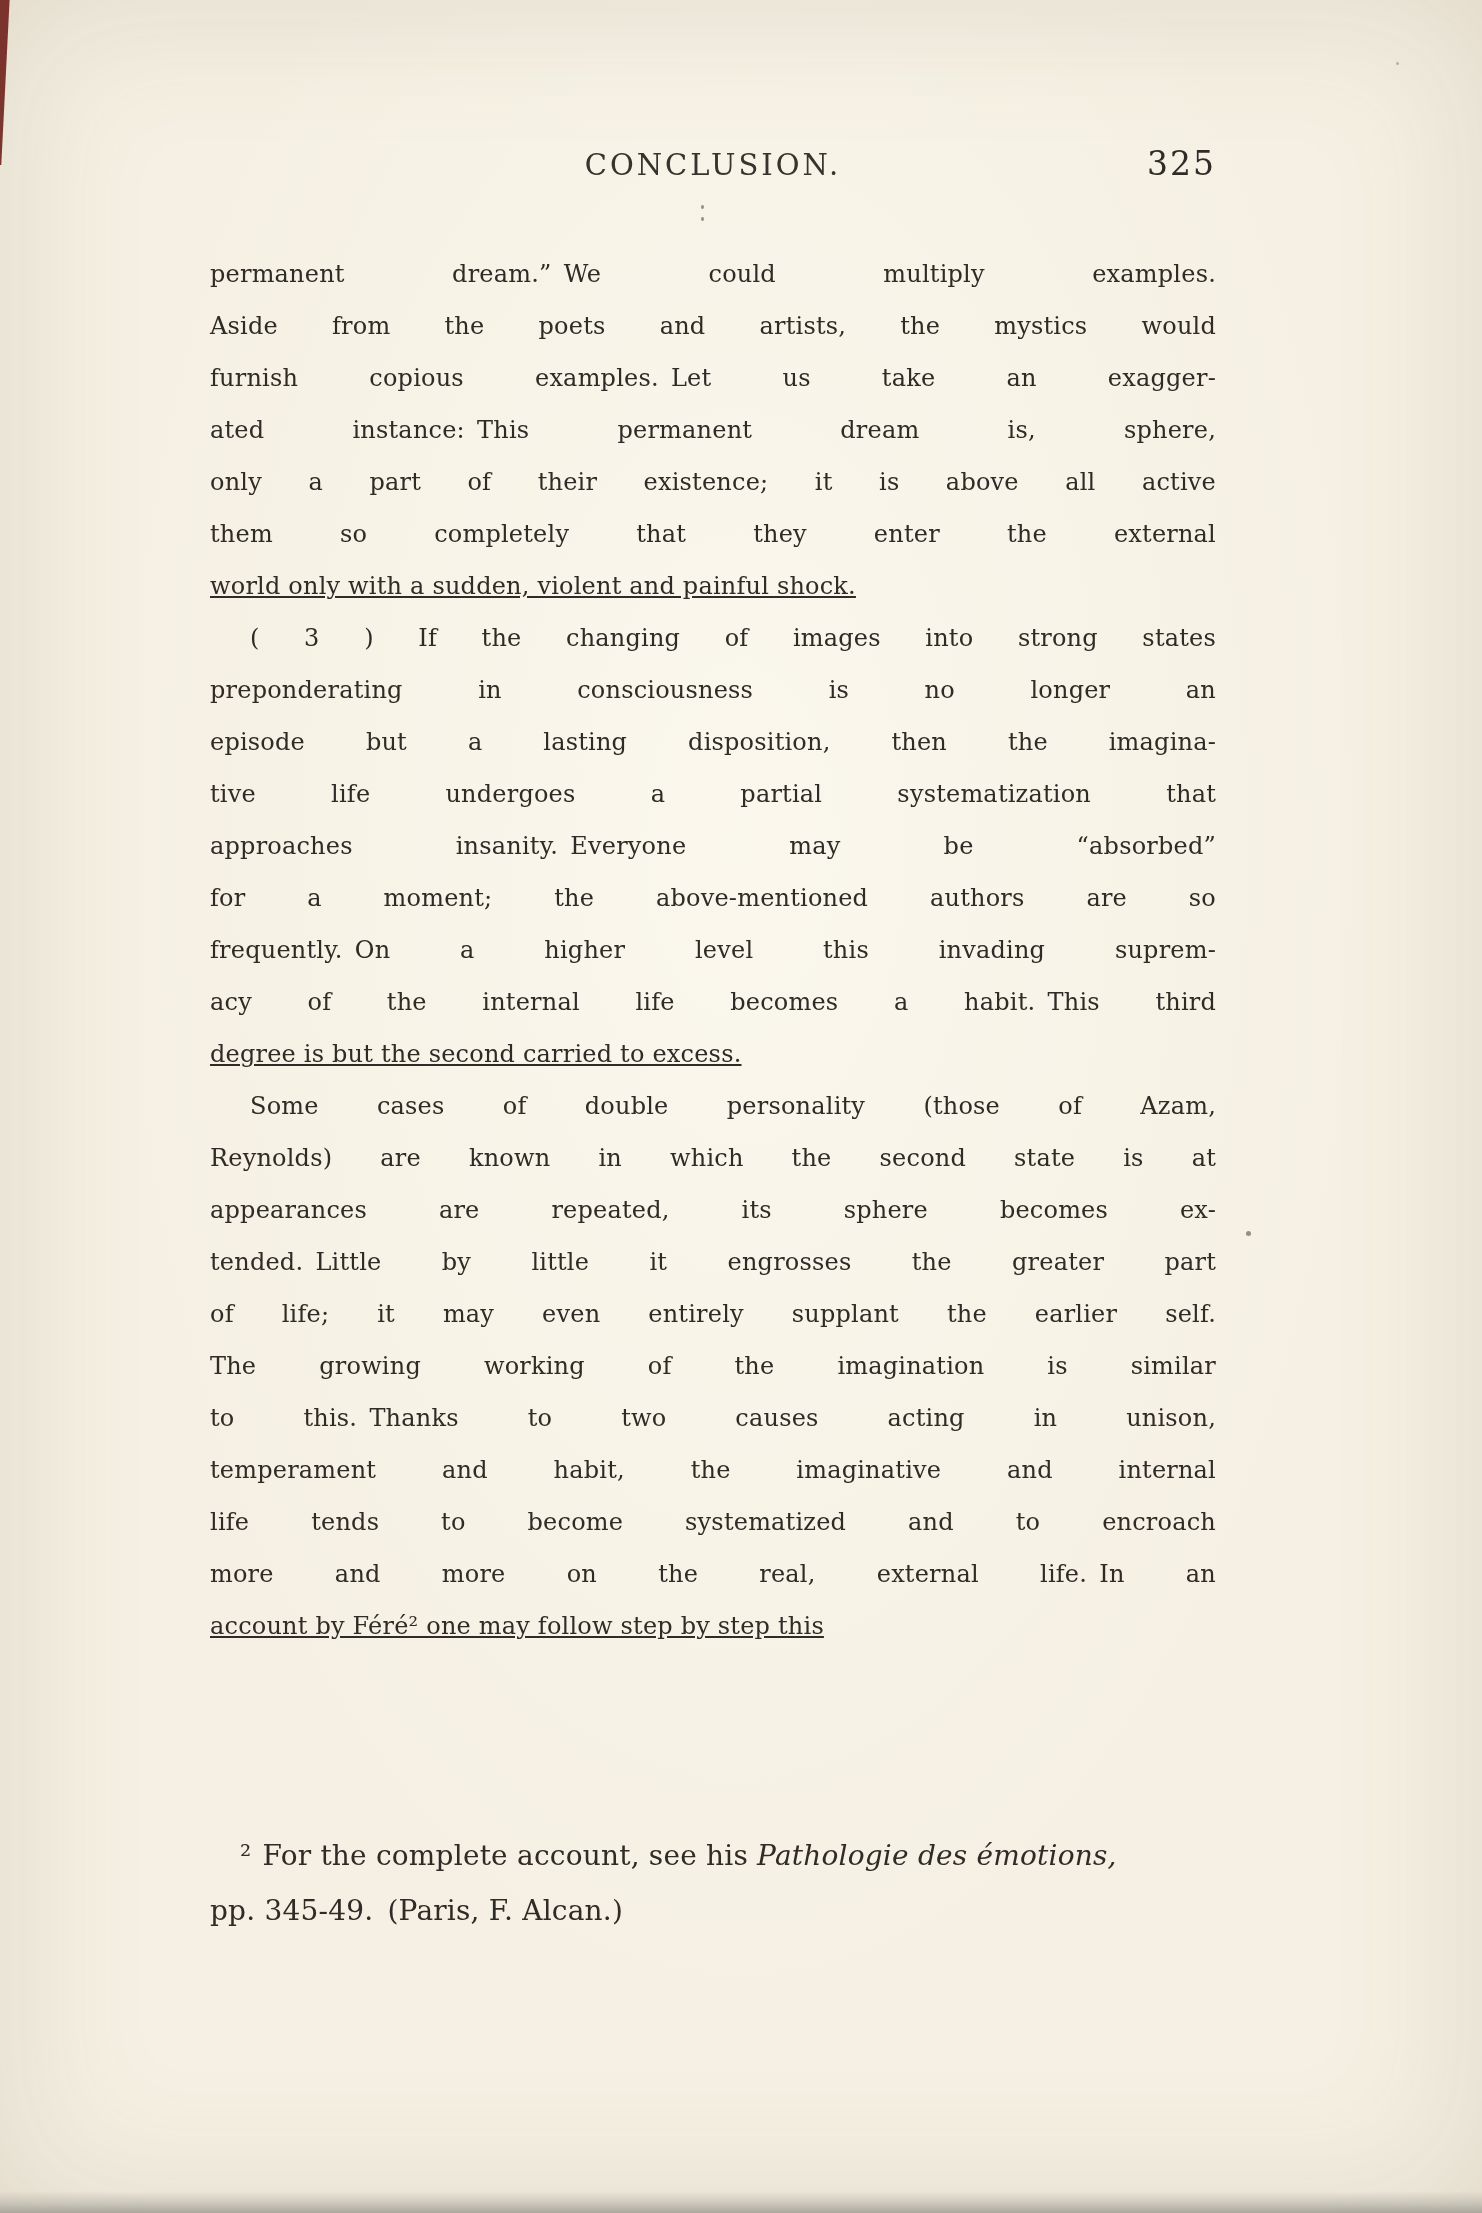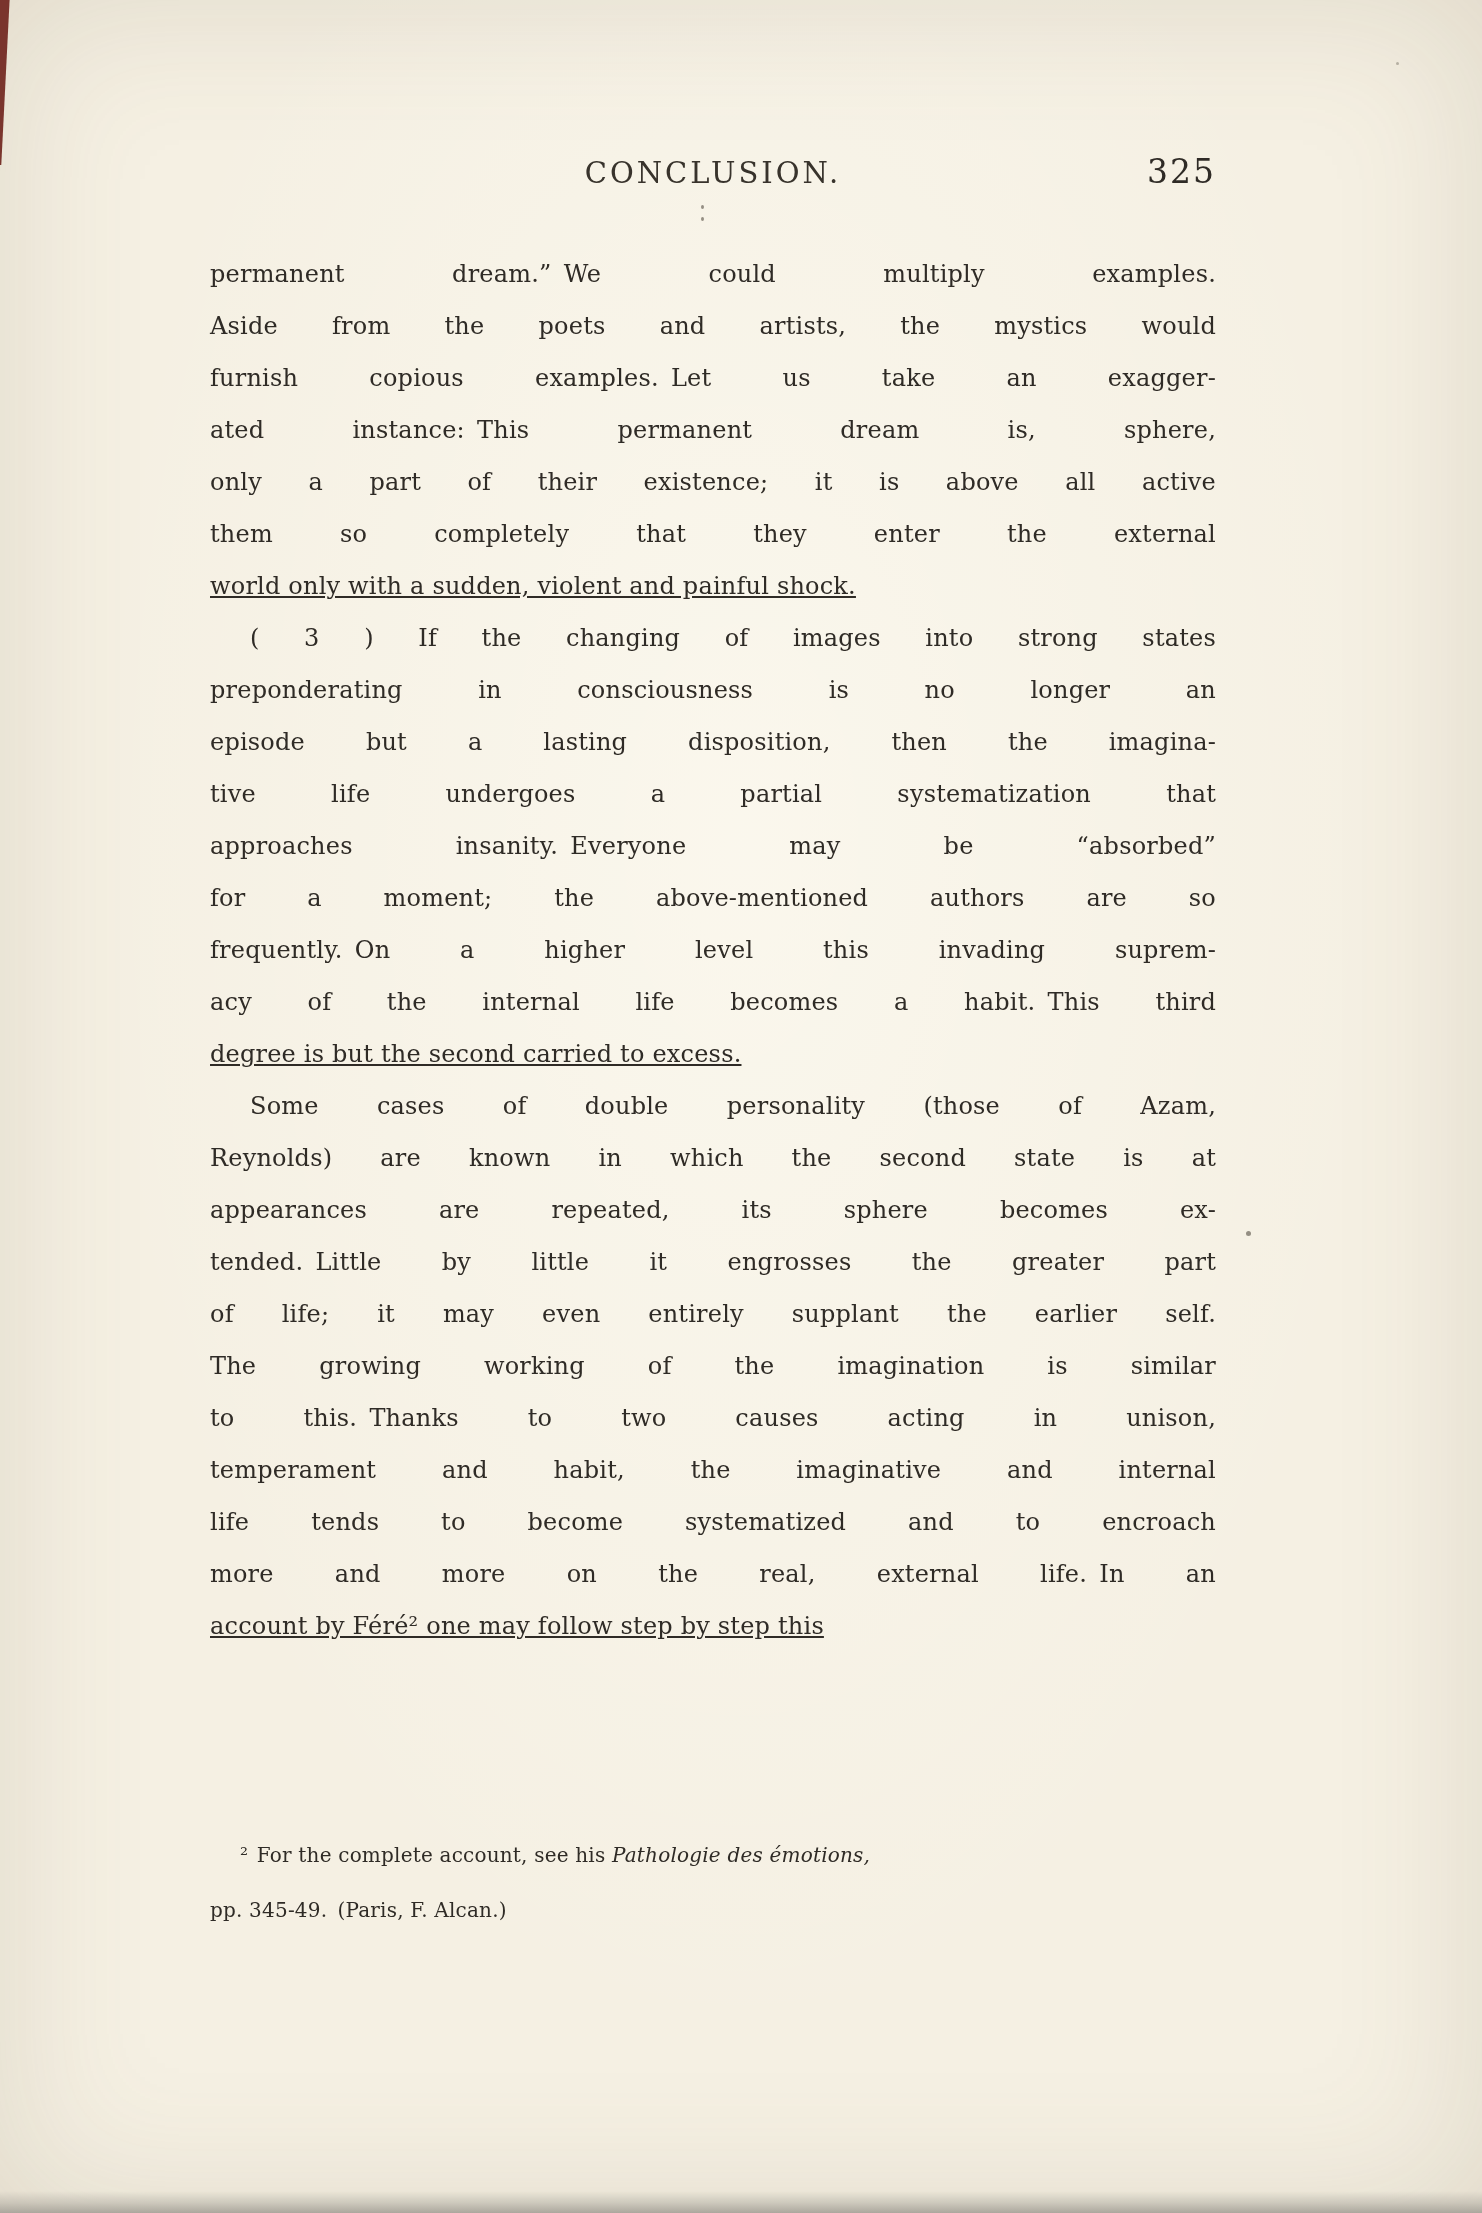--- a/index.html
+++ b/index.html
@@ -11,21 +11,21 @@
     overflow: hidden;
     background: var(--paper-color, #f5f0e3);
     background-image: radial-gradient(ellipse at 50% 38%, rgba(255,253,245,.55) 0%, rgba(255,253,245,0) 62%);
     box-shadow: inset 0 0 150px rgba(110, 95, 65, 0.16);
     font-family: "DejaVu Serif", "Liberation Serif", serif;
     color: var(--ink-color, #2f2b26);
   }
   .header {
     position: absolute;
     left: 210px;
-    top: 152px;
+    top: 144px;
     width: 1006px;
     height: 48px;
   }
   .running-title {
     position: absolute;
     left: 50%;
     transform: translateX(-50%);
     top: 4px;
     font-size: 29px;
     letter-spacing: 3px;
@@ -51,21 +51,21 @@
     text-align: justify;
     text-align-last: justify;
   }
   .line.last { text-align-last: left; text-decoration: underline; }
   .line.indent { text-indent: 40px; }
   .footnote {
     position: absolute;
     left: 210px;
     top: 1828px;
     width: 1006px;
-    font-size: 20px;
+    font-size: 28px;
     letter-spacing: 0.2px;
   }
   .footnote-line { line-height: 55px; }
   .footnote-line.first { text-indent: 30px; }
   .fn-italic { font-style: italic; }
   .fn-marker { margin-right: 2px; }
   .corner-mark {
     position: absolute;
     left: 0;
     top: 0;

